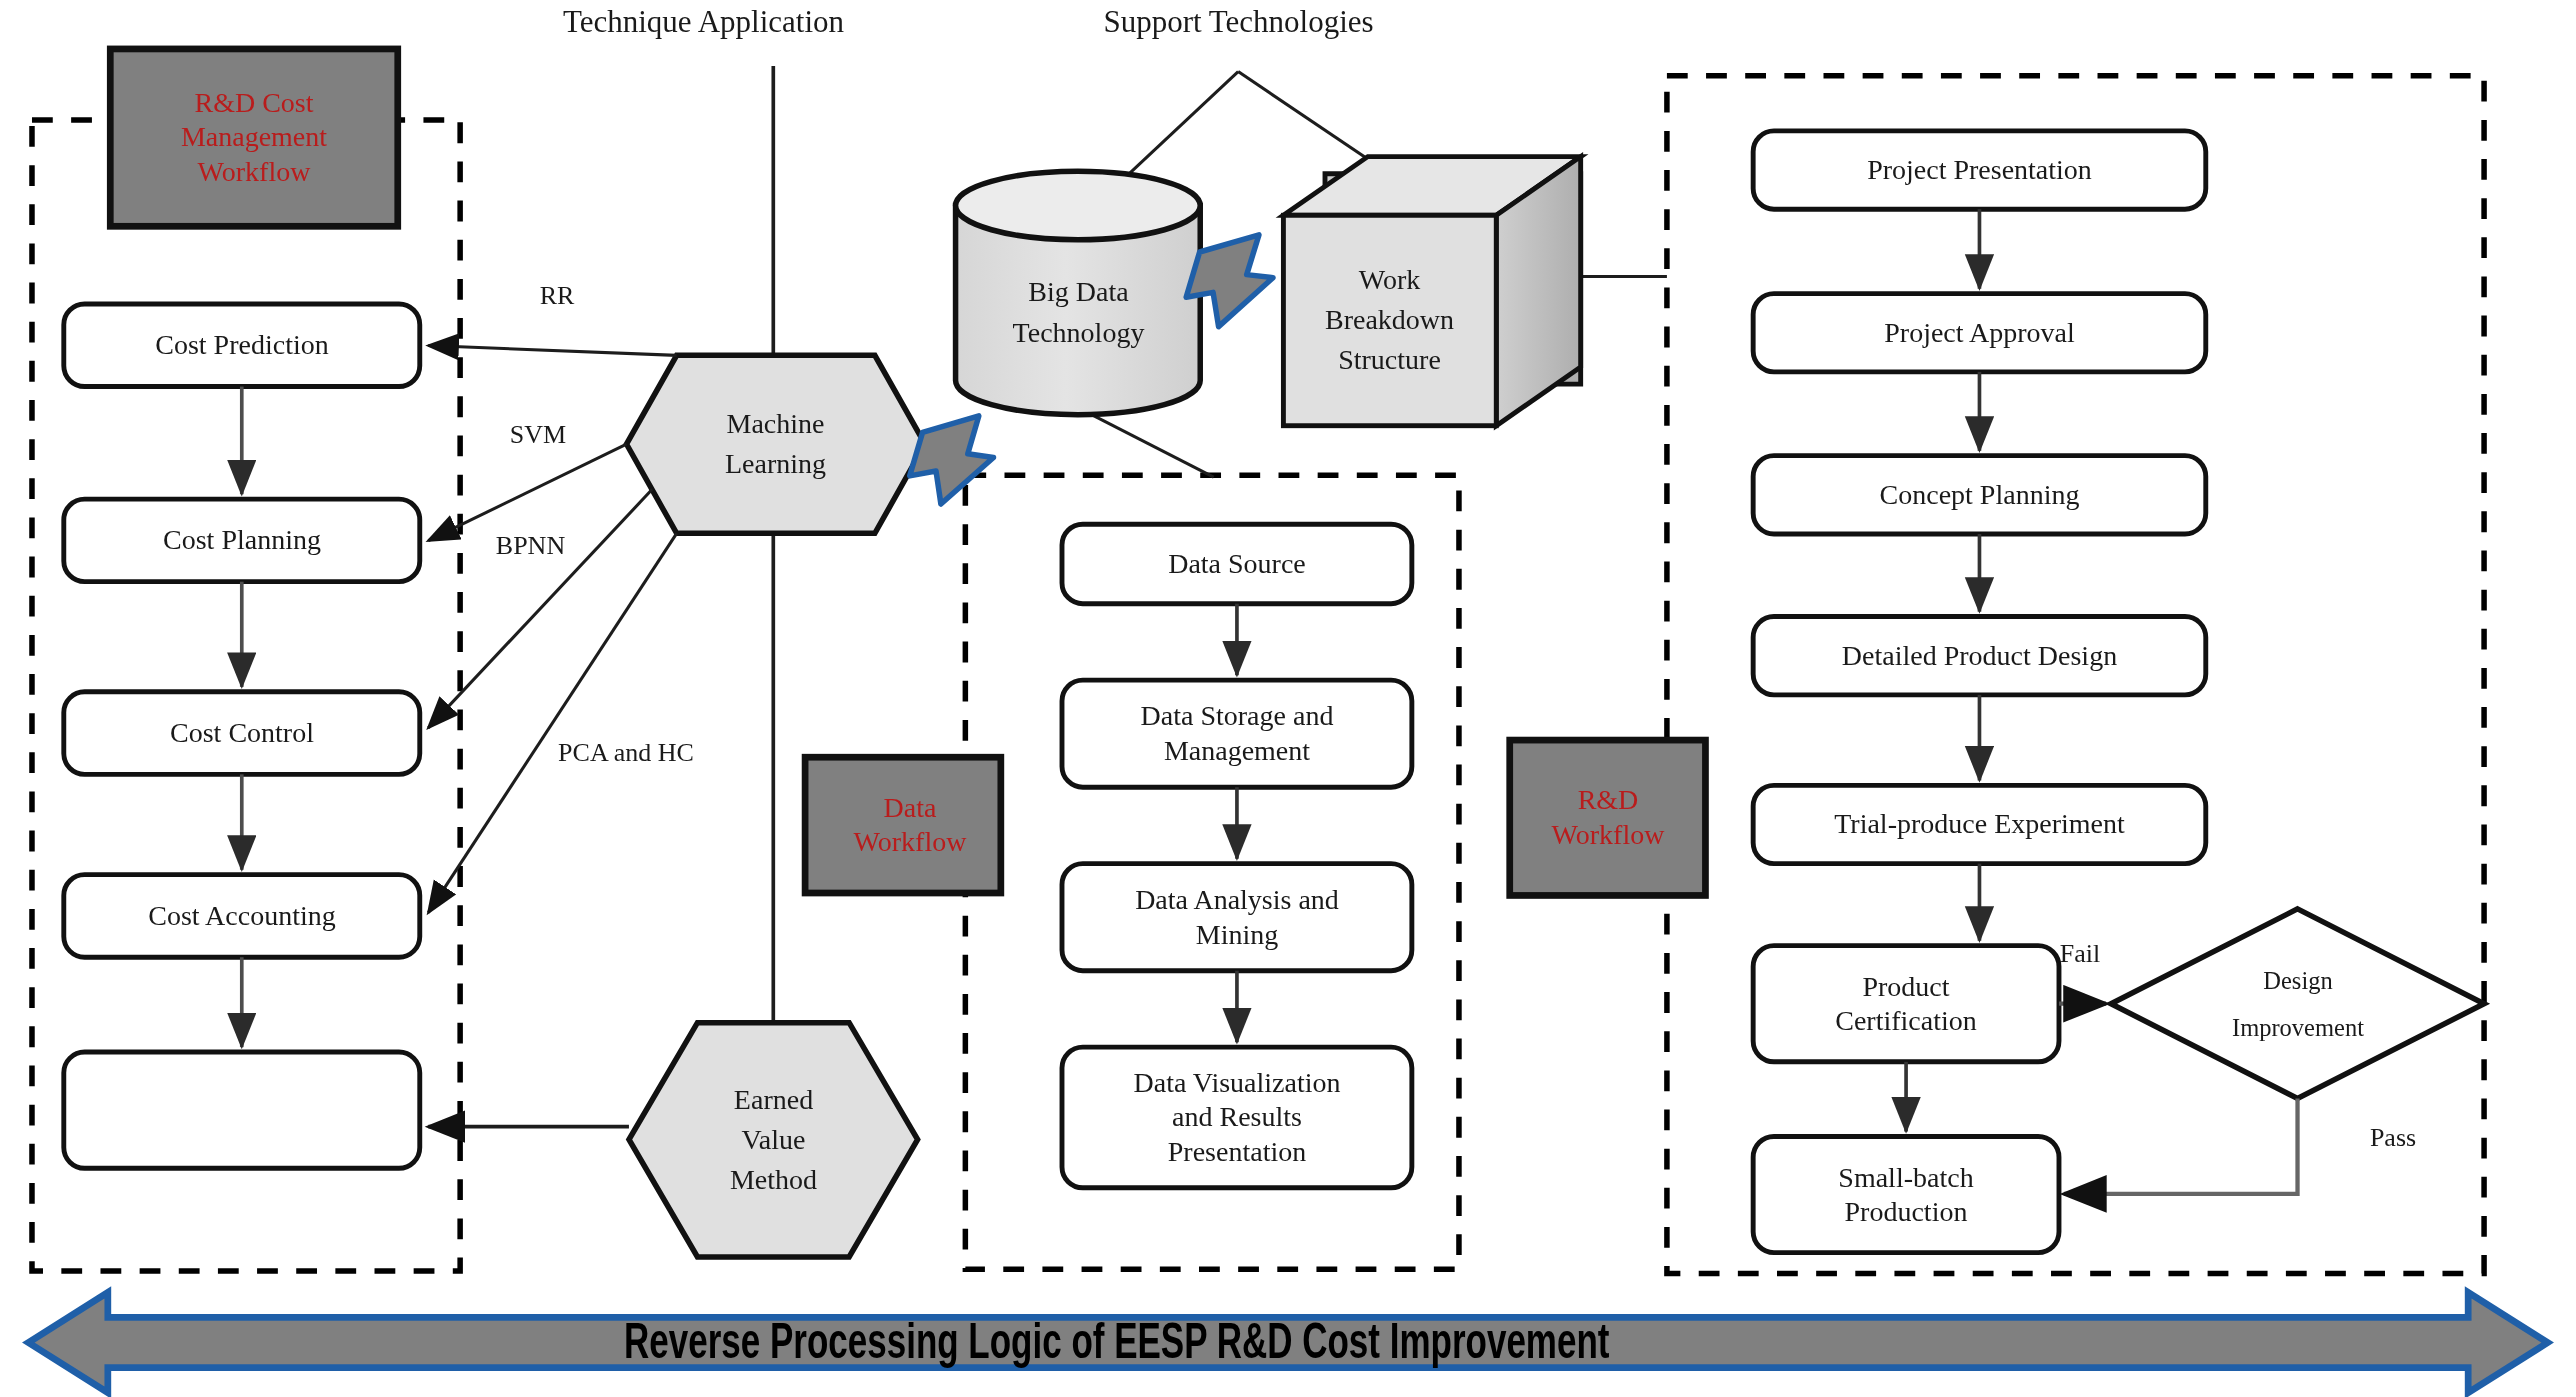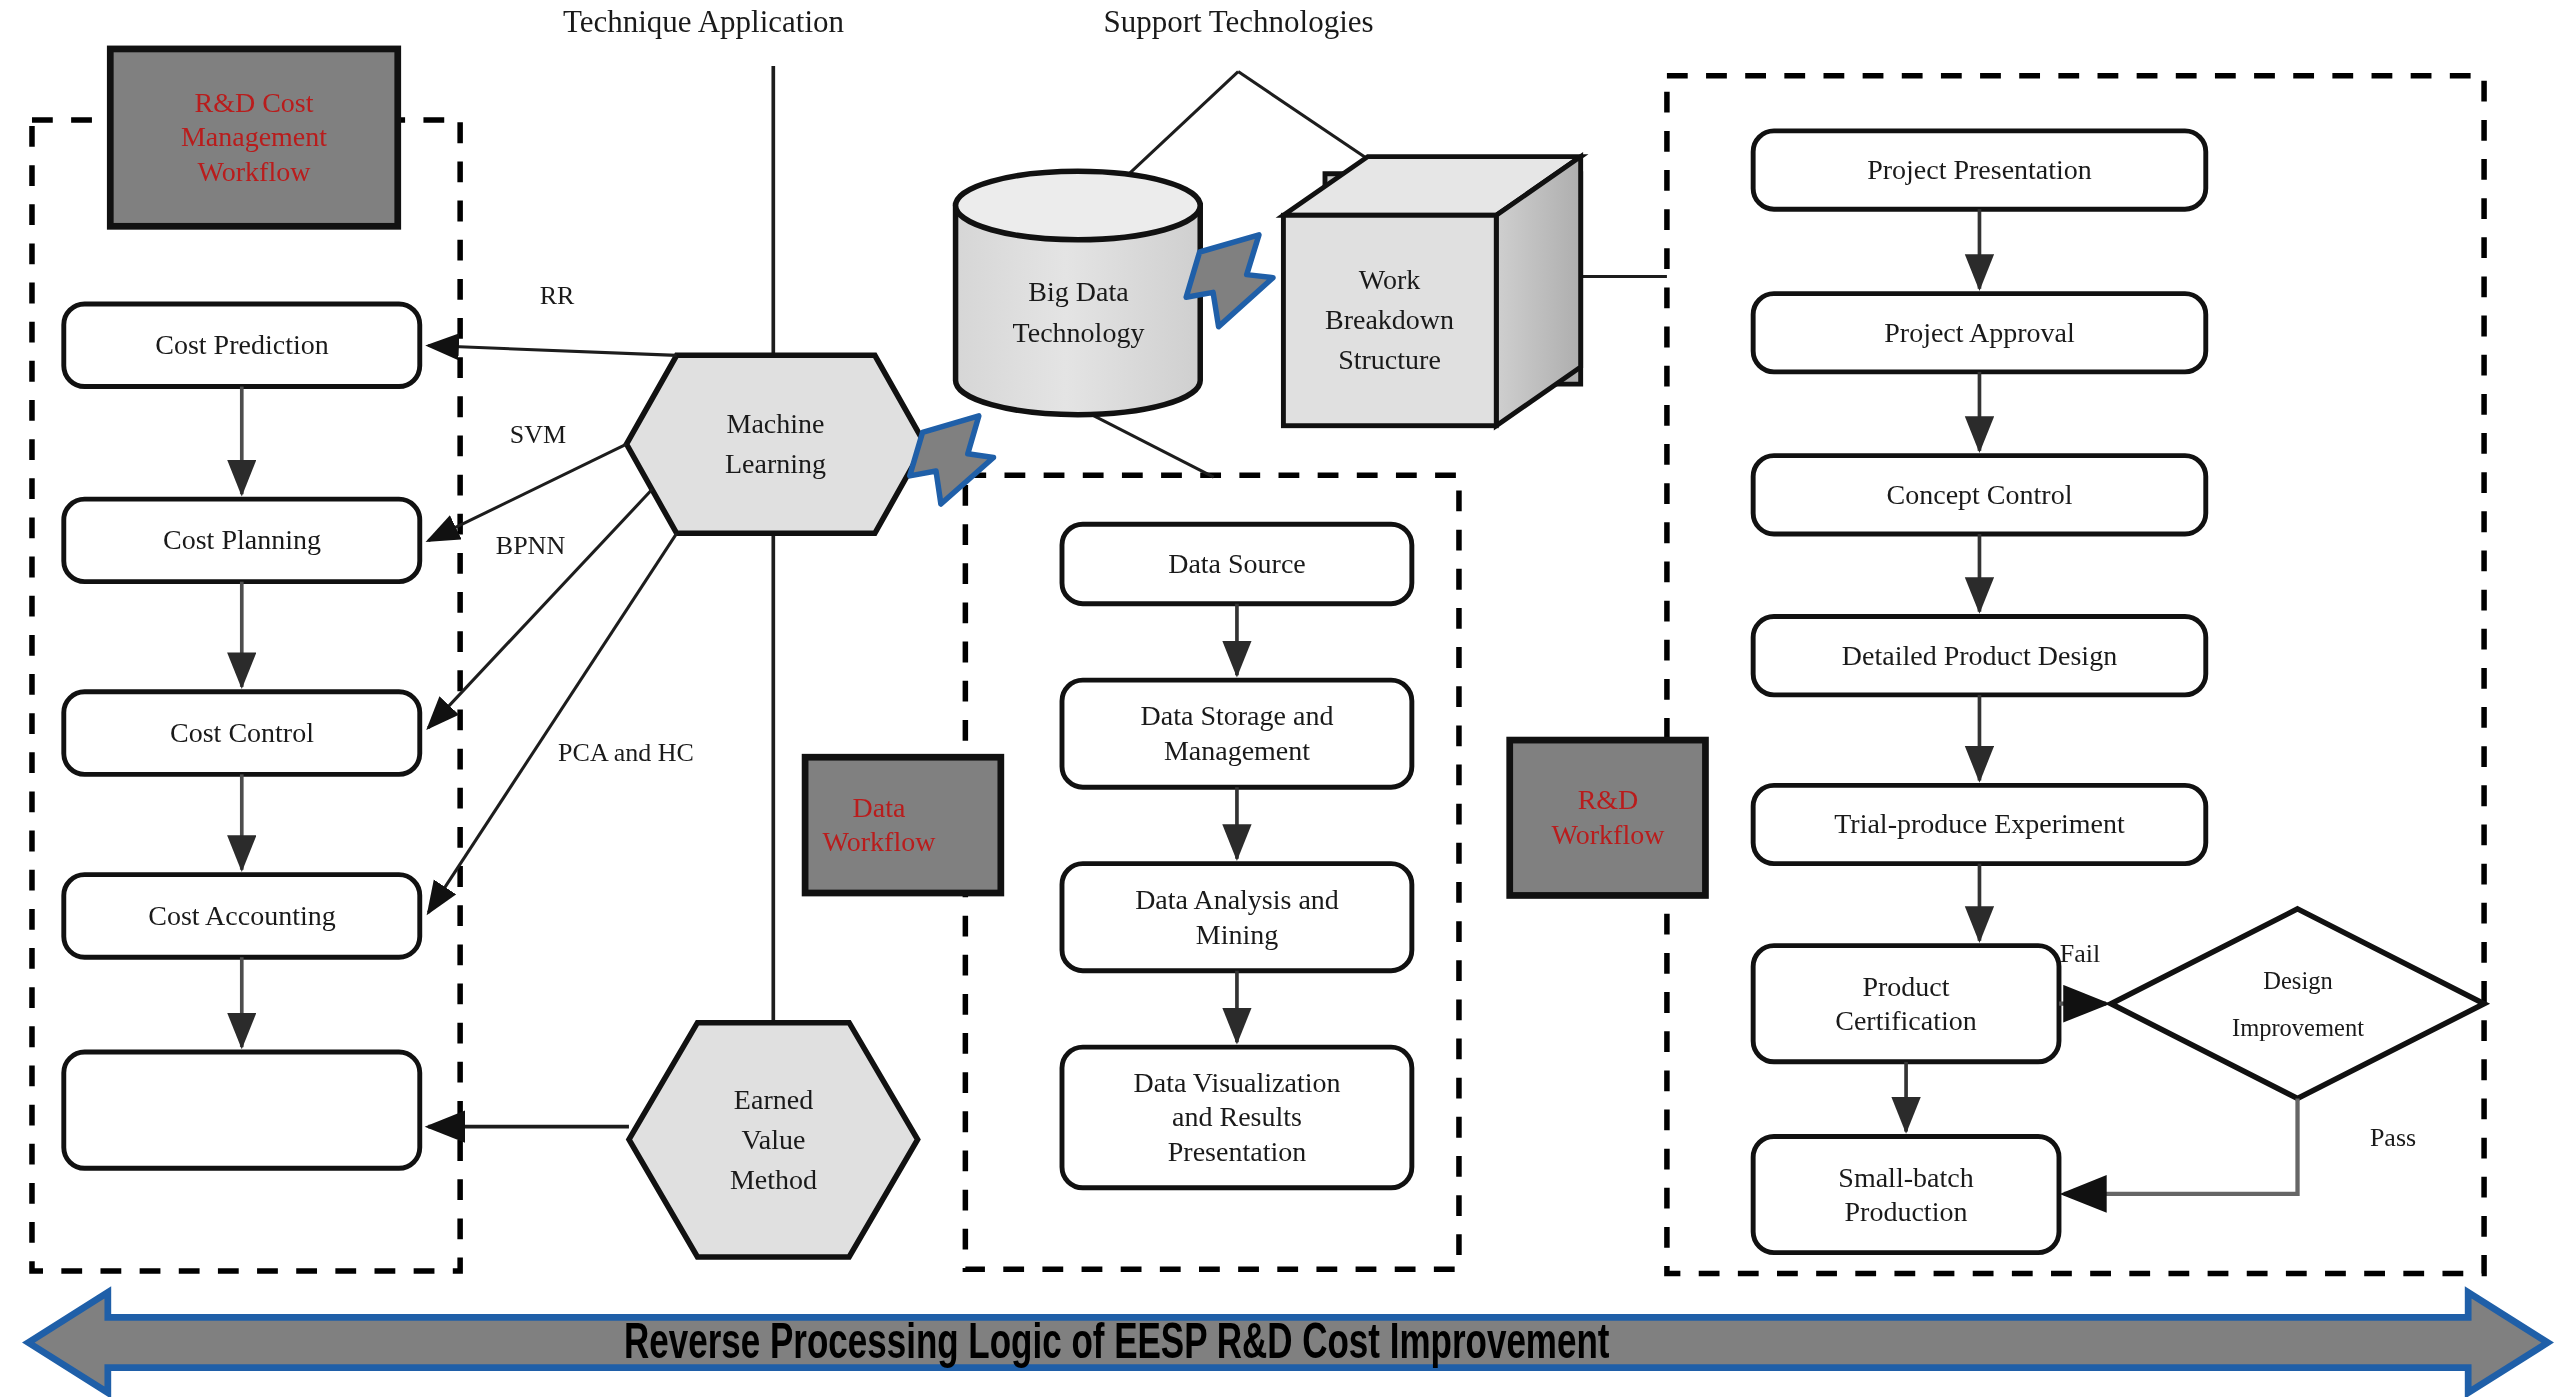--- a/index.html
+++ b/index.html
@@ -150,21 +150,21 @@
   </svg>
 
   <div class="node-label grp-txt" style="left:514px;top:-2.4px;width:379px;height:48px;font-size:31px;">Technique Application</div>
   <div class="node-label grp-txt" style="left:1049px;top:-2.4px;width:379px;height:48px;font-size:31px;">Support Technologies</div>
 
   <div class="node-label gray-txt" style="left:110px;top:49px;width:288px;height:177px;flex-direction:column;">
     <span>R&amp;D Cost</span>
     <span>Management</span>
     <span>Workflow</span>
   </div>
-  <div class="node-label gray-txt" style="left:781px;top:757px;width:196px;height:136px;flex-direction:column;">
+  <div class="node-label gray-txt" style="left:812px;top:757px;width:196px;height:136px;flex-direction:column;">
     <span>Data</span>
     <span>Workflow</span>
   </div>
   <div class="node-label gray-txt" style="left:1510px;top:740px;width:196px;height:155px;flex-direction:column;">
     <span>R&amp;D</span>
     <span>Workflow</span>
   </div>
 
   <div class="node-label rbox-txt" style="left:64px;top:304px;width:356px;height:83px;">Cost Prediction</div>
   <div class="node-label rbox-txt" style="left:64px;top:499px;width:356px;height:83px;">Cost Planning</div>
@@ -208,21 +208,21 @@
     <span>Mining</span>
   </div>
   <div class="node-label rbox-txt" style="left:1062px;top:1047px;width:350px;height:141px;flex-direction:column;align-items:center;">
     <span>Data Visualization</span>
     <span>and Results</span>
     <span>Presentation</span>
   </div>
 
   <div class="node-label rbox-txt" style="left:1753px;top:131px;width:453px;height:78px;">Project Presentation</div>
   <div class="node-label rbox-txt" style="left:1753px;top:294px;width:453px;height:78px;">Project Approval</div>
-  <div class="node-label rbox-txt" style="left:1753px;top:456px;width:453px;height:78px;">Concept Control</div>
+  <div class="node-label rbox-txt" style="left:1753px;top:456px;width:453px;height:78px;">Concept Planning</div>
   <div class="node-label rbox-txt" style="left:1753px;top:617px;width:453px;height:78px;">Detailed Product Design</div>
   <div class="node-label rbox-txt" style="left:1753px;top:785px;width:453px;height:78px;">Trial-produce Experiment</div>
   <div class="node-label rbox-txt" style="left:1753px;top:1137px;width:306px;height:116px;flex-direction:column;">
     <span>Small-batch</span>
     <span>Production</span>
   </div>
   <div class="node-label rbox-txt" style="left:1753px;top:946px;width:306px;height:116px;flex-direction:column;">
     <span>Product</span>
     <span>Certification</span>
   </div>

